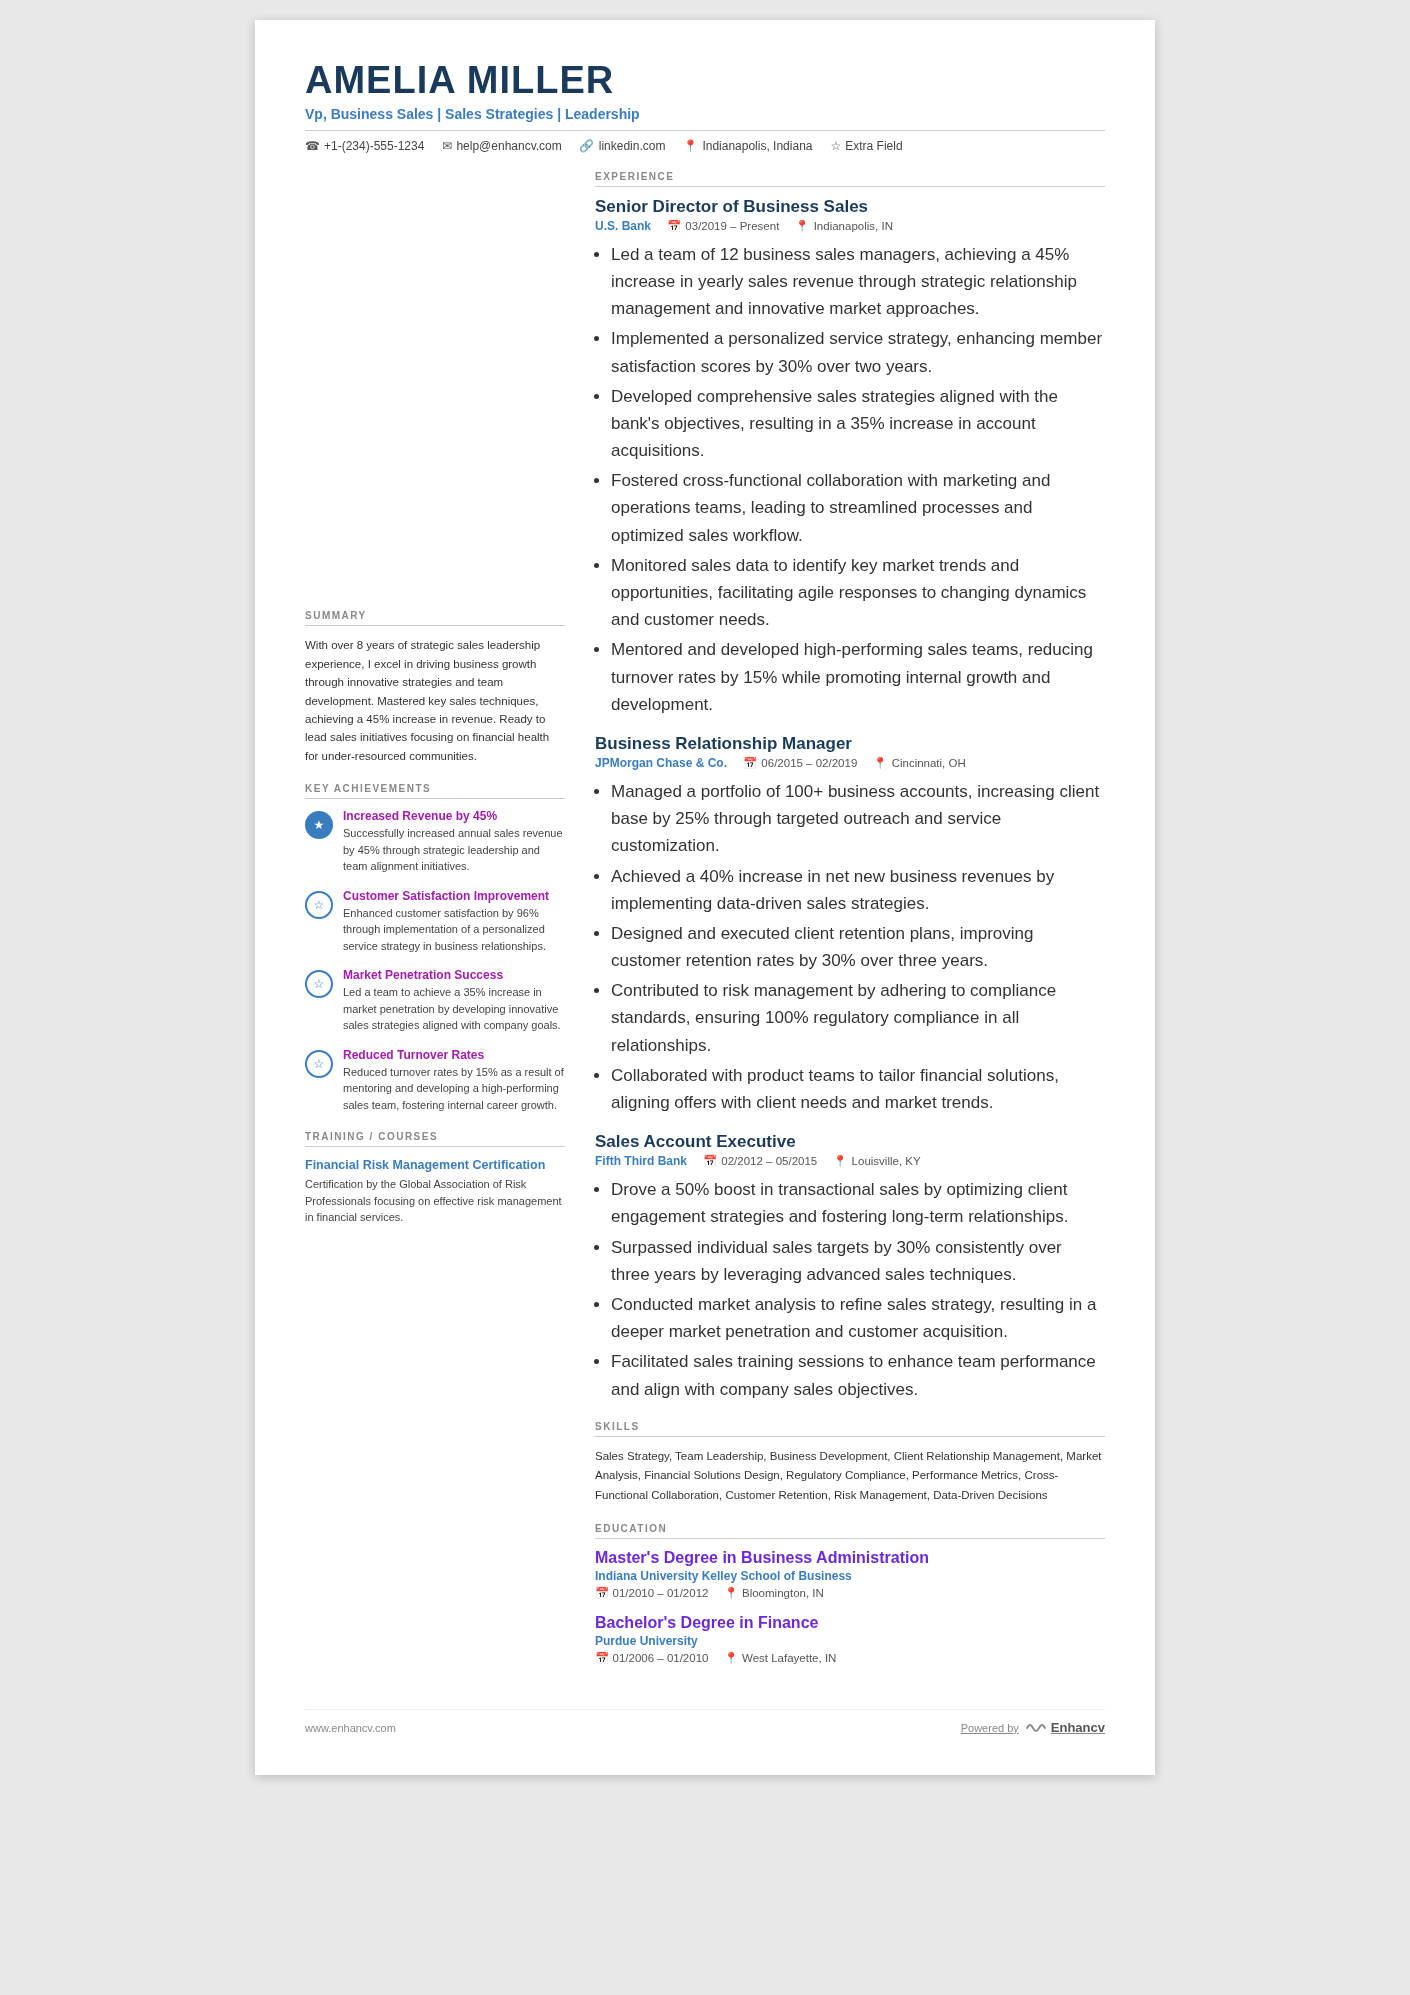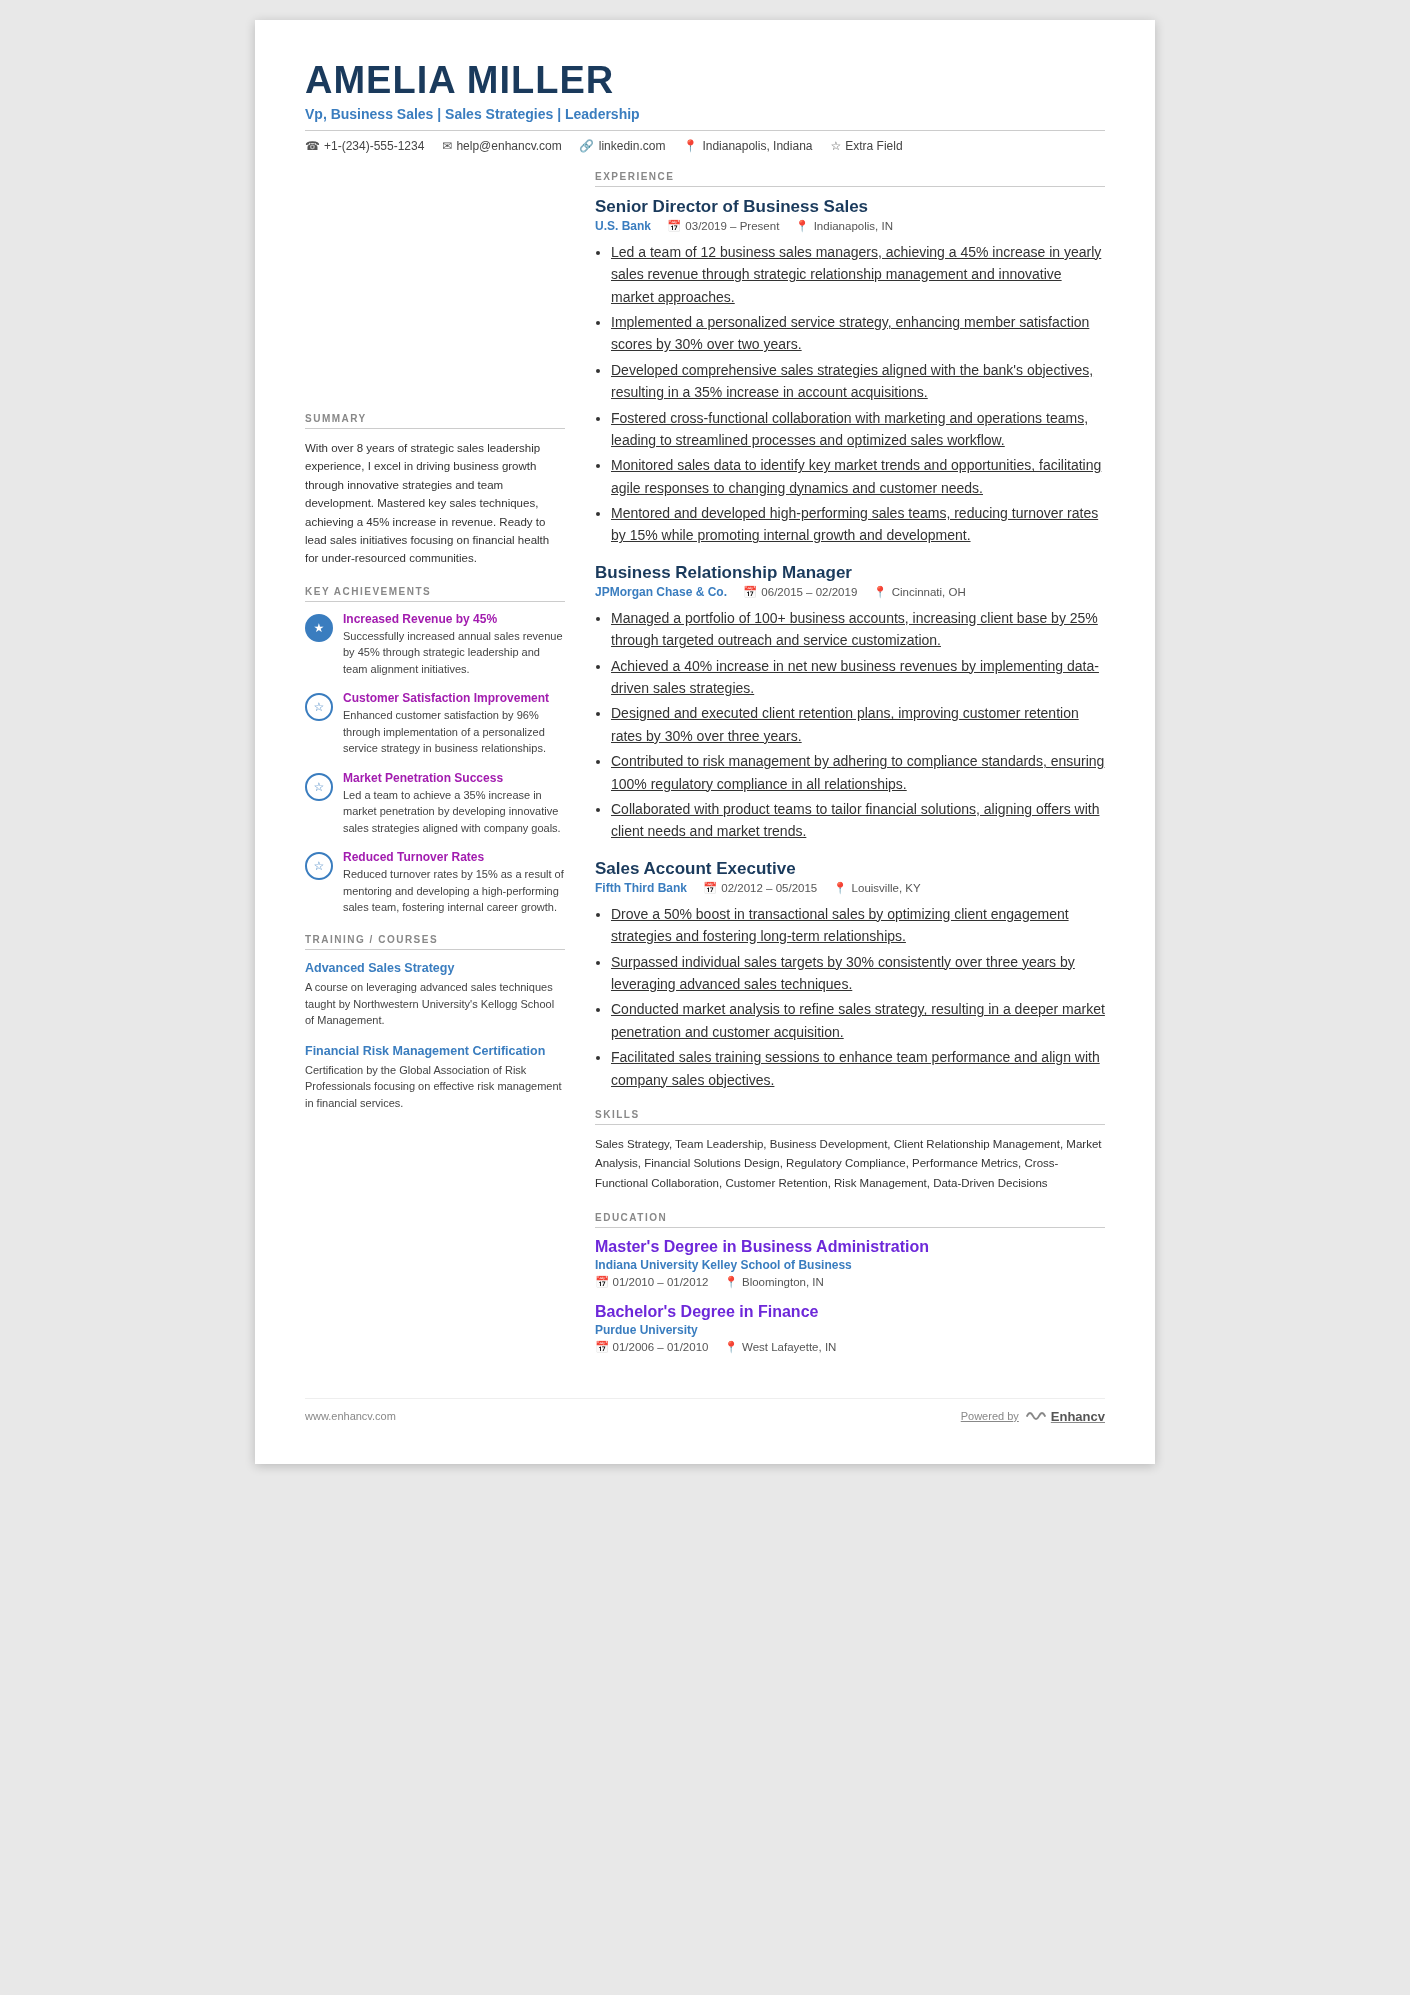--- a/index.html
+++ b/index.html
@@ -170,25 +170,24 @@
       color: #555;
       display: flex;
       align-items: center;
       gap: 4px;
     }
     .exp-bullets {
       padding-left: 16px;
       margin-bottom: 16px;
     }
     .exp-bullets li {
-      font-size: 14px;
+      font-size: 17px;
       color: #333;
       line-height: 1.6;
       margin-bottom: 3px;
-      text-decoration: underline;
     }
     
     .skills-text {
       font-size: 11.5px;
       color: #333;
       line-height: 1.7;
     }
     
     .edu-title {
       font-size: 16px;
@@ -309,24 +308,20 @@
       <div class="achievement-item">
         <div class="achievement-icon">☆</div>
         <div class="achievement-content">
           <div class="achievement-title">Reduced Turnover Rates</div>
           <div class="achievement-desc">Reduced turnover rates by 15% as a result of mentoring and developing a high-performing sales team, fostering internal career growth.</div>
         </div>
       </div>
 
       <div class="section-title">TRAINING / COURSES</div>
 
-      <div class="training-item">
-        <div class="training-title">Advanced Sales Strategy</div>
-        <div class="training-desc">A course on leveraging advanced sales techniques taught by Northwestern University's Kellogg School of Management.</div>
-      </div>
 
       <div class="training-item">
         <div class="training-title">Financial Risk Management Certification</div>
         <div class="training-desc">Certification by the Global Association of Risk Professionals focusing on effective risk management in financial services.</div>
       </div>
 
     </div>
 
     <div class="right-col">
 

